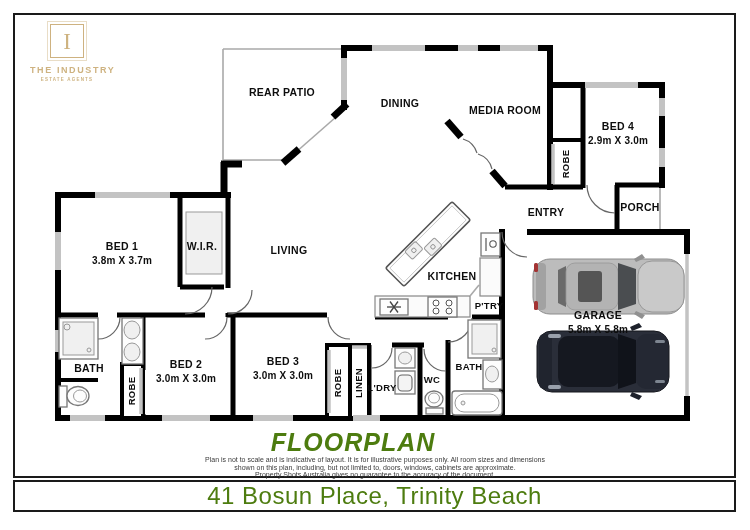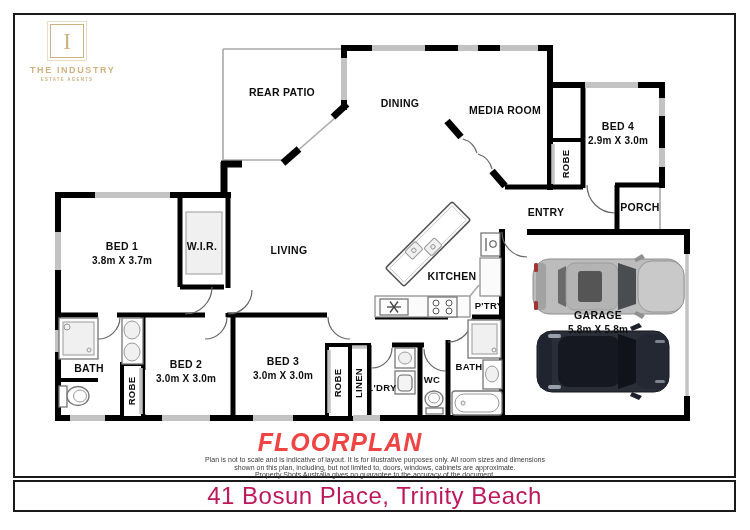--- a/index.html
+++ b/index.html
@@ -28,28 +28,28 @@
   .ctr{fill:#fbfbfb;stroke:#888;stroke-width:1.2;}
   
   .logo{position:absolute;left:30px;top:24px;width:74px;text-align:center;opacity:.8;}
   .logo-square{width:32px;height:32px;margin:0 auto;border:1.5px solid var(--logo-gold);
                outline:1px solid rgba(194,160,97,.45);outline-offset:2px;
                display:flex;align-items:center;justify-content:center;}
   .logo-i{font-family:"Liberation Serif",serif;font-size:23px;color:var(--logo-gold);line-height:1;}
   .logo-name{margin-top:7px;font-size:9px;font-weight:700;letter-spacing:1.6px;color:var(--logo-gold);white-space:nowrap;}
   .logo-tag{margin-top:2px;font-size:4.5px;font-weight:700;letter-spacing:1.2px;color:var(--logo-gold);}
   
-  .plan-title{position:absolute;left:0;top:428px;width:680px;text-align:center;
-              font-style:italic;font-size:25px;font-weight:600;letter-spacing:1px;color:#ef4444;}
+  .plan-title{position:absolute;left:13px;top:428px;width:680px;text-align:center;
+              font-style:italic;font-size:25px;font-weight:600;letter-spacing:1px;color:#4d7c0f;}
   .disclaimer{position:absolute;left:0;top:456px;width:750px;text-align:center;
               font-size:7px;line-height:7.6px;color:#3a3a3a;}
   .address-bar{position:absolute;left:13px;top:480px;width:719px;height:28px;
                border:2.5px solid #1a1a1a;background:#fff;display:flex;
                align-items:center;justify-content:center;
-               font-size:24px;color:#be185d;letter-spacing:.5px;}
+               font-size:24px;color:#4d7c0f;letter-spacing:.5px;}
 </style>
 </head>
 <body>
 
 <div class="page">
   <div class="frame"></div>
 
   <div class="logo">
     <div class="logo-square">
       <span class="logo-i">I</span>

